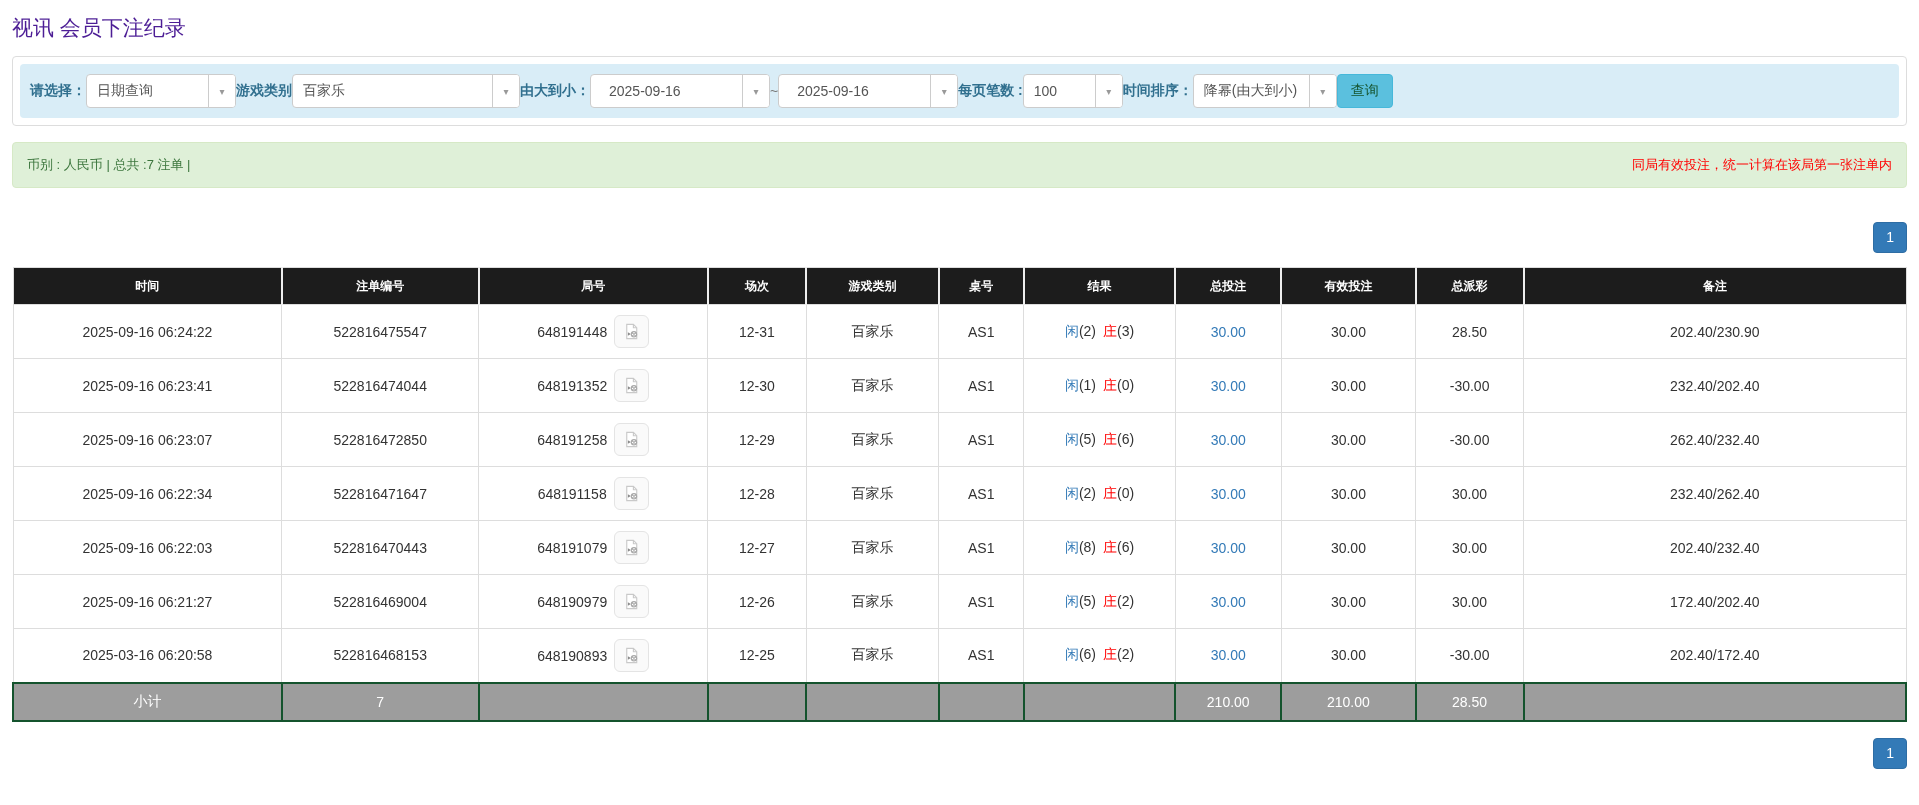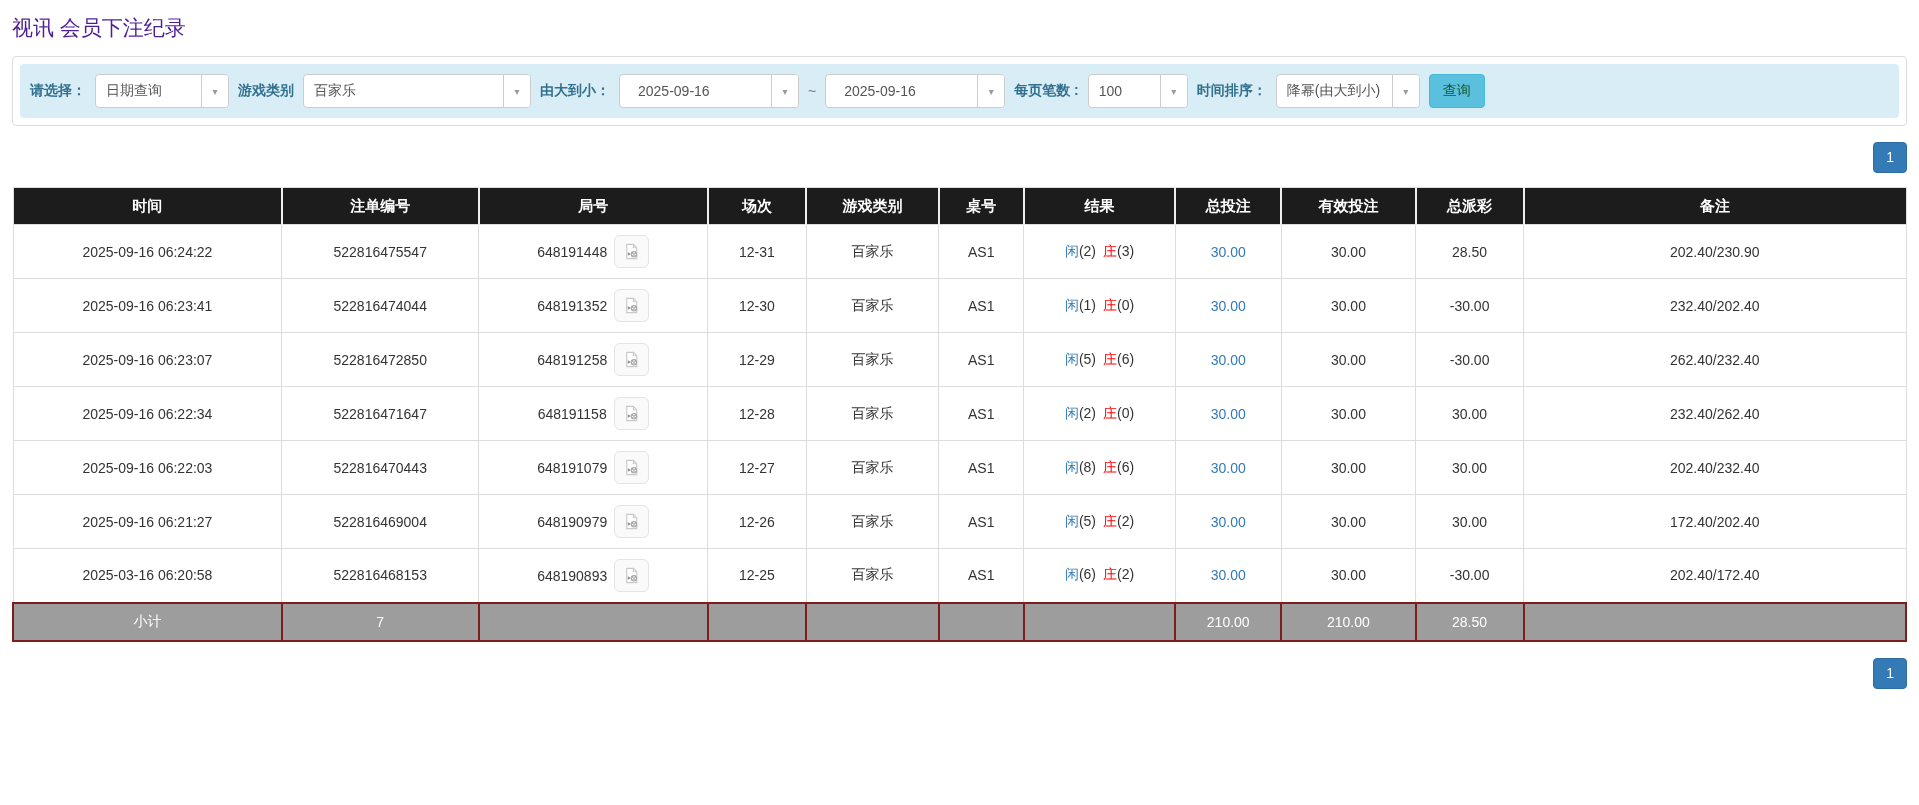--- a/index.html
+++ b/index.html
@@ -8,56 +8,56 @@
     width:1919px; min-height:805px;
     font-family:"Liberation Sans","DejaVu Sans",sans-serif;
     color:#333;
   }
   .container { padding:8px 12px 10px 12px; }
 
   .page-title { font-size:21px; font-weight:400; color:#4c1d95; margin:6px 0 14px 0; }
 
   
   .filter-panel { border:1px solid #ddd; border-radius:4px; padding:7px; margin-bottom:16px; background:#fff; }
-  .filter-bar { background:#d9edf7; border-radius:4px; padding:10px 10px; display:flex; align-items:center; gap:9px; }
+  .filter-bar { background:#d9edf7; border-radius:4px; padding:10px 10px; display:flex; align-items:center; }
   .flabel { color:#31708f; font-weight:bold; font-size:14px; white-space:nowrap; }
   .select { display:inline-flex; align-items:stretch; background:#fff; border:1px solid #ccc; border-radius:4px; height:34px; overflow:hidden; }
   .select-value { padding:0 10px; display:flex; align-items:center; font-size:14px; color:#555; flex:1; white-space:nowrap; }
   .select-arrow { width:27px; border-left:1px solid #ccc; display:flex; align-items:center; justify-content:center; color:#999; font-size:10px; background:#fff; }
-  .w-qtype { width:134px; }
+  .w-qtype { width:150px; }
   .w-game  { width:228px; }
   .w-date  { width:180px;padding-left:8px; }
   .w-size  { width:100px; }
   .w-sort  { width:144px; }
   .tilde { color:#777; font-size:14px; }
   .search-btn { background:#5bc0de; color:#14532d; border:1px solid #46b8da; border-radius:4px; height:34px; padding:0 13px; font-size:14px; cursor:pointer; }
 
   
   .summary-bar { background:#dff0d8; border:1px solid #d6e9c6; border-radius:4px; padding:13px 14px; display:flex; justify-content:space-between; align-items:center; font-size:13px; color:#3c763d; margin-bottom:34px; }
   .summary-bar .right-note { color:#ff0000; }
 
   
   .pager { display:flex; justify-content:flex-end; }
   .pager.top { margin-bottom:14px; }
   .pager.bottom { margin-top:16px; }
   .page-btn { background:#337ab7; border:1px solid #2e6da4; color:#fff; padding:6px 12px; border-radius:4px; font-size:14px; line-height:17px; text-align:center; cursor:pointer; }
 
   
   table.records { width:100%; border-collapse:collapse; table-layout:fixed; border:1px solid #ddd; }
-  thead th { background:#1c1c1c; color:#fff; font-size:15px; font-weight:bold; height:37px; text-align:center; padding:0 4px; }
+  thead th { background:#1c1c1c; color:#fff; font-size:12px; font-weight:bold; height:37px; text-align:center; padding:0 4px; }
   thead th:not(:last-child) { border-right:2px solid #eee; }
   tbody.data-body td { border:1px solid #ddd; background:#fff; height:54px; text-align:center; font-size:14px; color:#333; padding:0 4px; overflow:hidden; }
   .player { color:#337ab7; }
   .banker { color:#ff0000; margin-left:7px; }
   .score { color:#333; }
   .bet-link { color:#337ab7; cursor:pointer; }
   .neg { color:#ff0000; }
   .video-btn { margin-left:7px; width:35px; height:33px; border:1px solid #e4e4e4; background:#fafafa; border-radius:6px; vertical-align:middle; display:inline-flex; align-items:center; justify-content:center; cursor:pointer; padding:0; }
   .round-num { vertical-align:middle; }
-  tbody.summary-body td { background:#9d9d9d; color:#fff; height:38px; text-align:center; font-size:14px; border:2px solid #7f1d1d; padding:0 4px; }
+  tbody.summary-body td { background:#9d9d9d; color:#fff; height:38px; text-align:center; font-size:14px; border:2px solid #14532d; padding:0 4px; }
 </style>
 </head>
 <body>
 
 <div class="container">
 
   <div class="page-title">视讯 会员下注纪录</div>
 
   <div class="filter-panel">
     <div class="filter-bar">
@@ -93,20 +93,24 @@
       <span class="flabel">时间排序：</span>
       <div class="select w-sort">
         <span class="select-value">降幂(由大到小)</span>
         <span class="select-arrow">▾</span>
       </div>
 
       <button class="search-btn">查询</button>
     </div>
   </div>
 
+  <div class="summary-bar">
+    <span class="left-note">币别 : 人民币 | 总共 :7 注单 |</span>
+    <span class="right-note">同局有效投注，统一计算在该局第一张注单内</span>
+  </div>
 
   <div class="pager top">
     <span class="page-btn">1</span>
   </div>
 
   <table class="records">
     <colgroup>
       <col style="width:14.2%">
         <col style="width:10.4%">
         <col style="width:12.1%">

